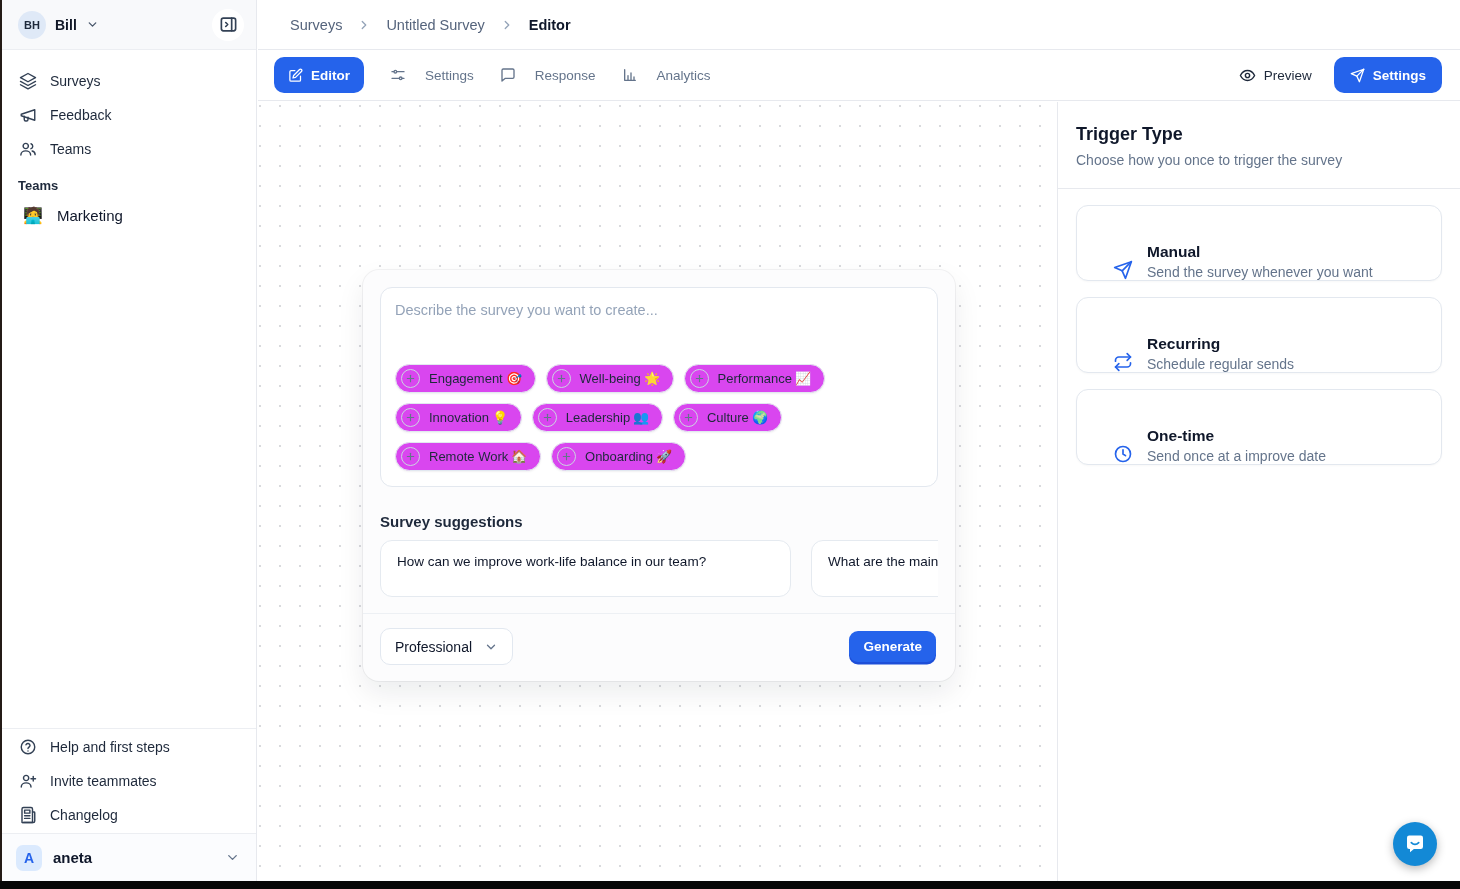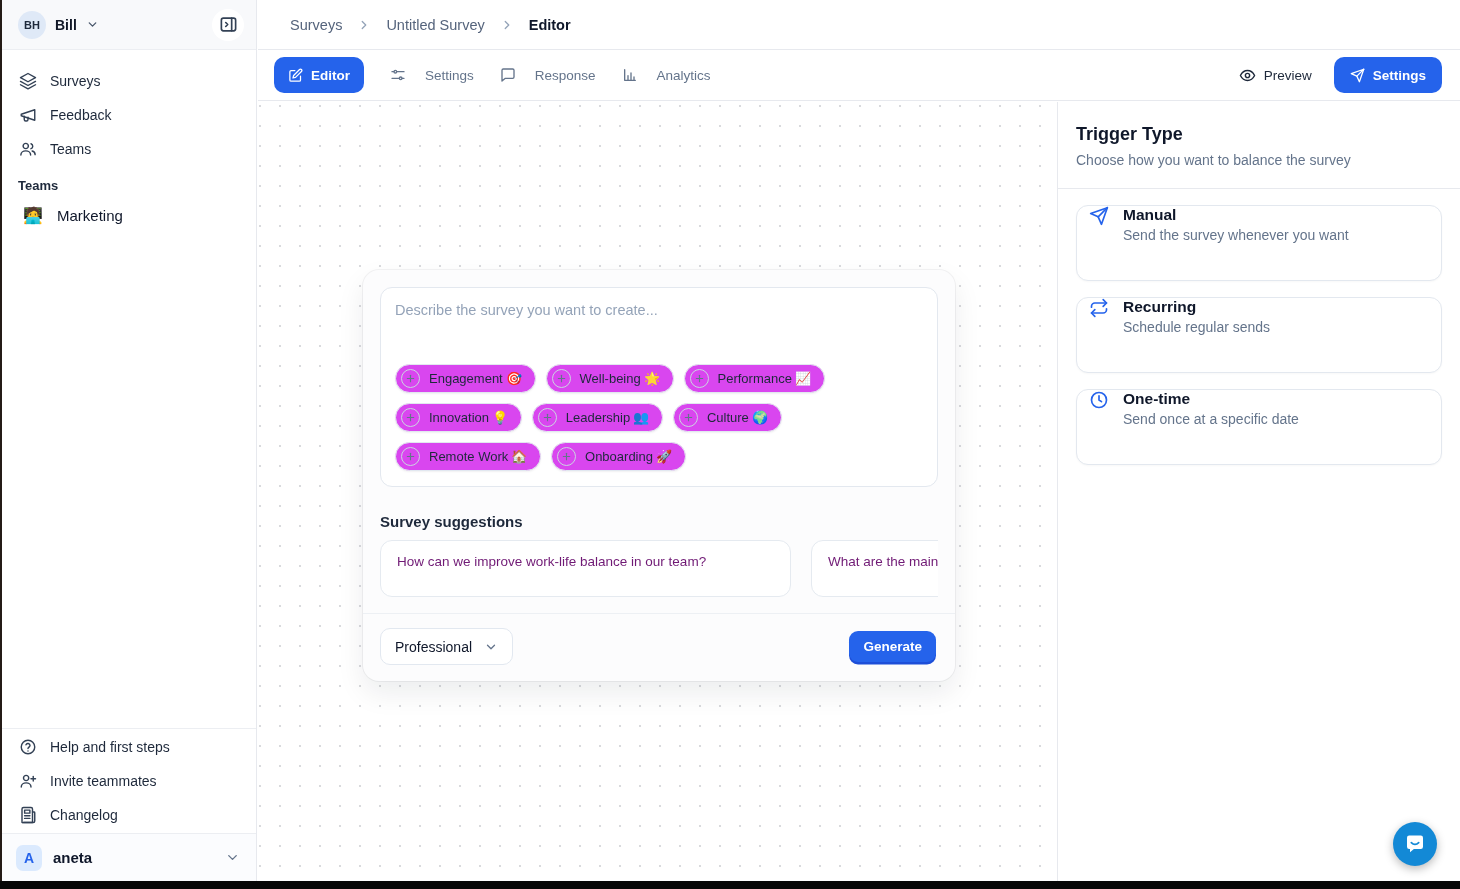--- a/index.html
+++ b/index.html
@@ -76,40 +76,40 @@
   .prompt-placeholder { color:#94a3b8; font-size:14.5px; }
   .chips { display:flex; flex-wrap:wrap; gap:10px; margin-top:46px; }
   .chip { display:inline-flex; align-items:center; gap:9px; height:29px; padding:0 12px 0 5px;
     background:#d946ef; border:1px solid #e2e8f0; border-radius:999px; font-size:13px; color:#1e293b;
     box-shadow:0 1px 2px rgba(15,23,42,.06); cursor:pointer; font-family:inherit; }
   .chip .plus { width:19px; height:19px; border-radius:50%; border:1px solid #cbd5e1;
     display:flex; align-items:center; justify-content:center; color:#64748b; }
   .sugg-title { margin-top:26px; font-size:15px; font-weight:600; color:#1e293b; }
   .sugg-row { margin-top:10px; display:flex; gap:20px; overflow:hidden; }
   .sugg-card { flex:0 0 411px; height:57px; background:#fff; border:1px solid #e5eaf0;
-    border-radius:12px; padding:13px 16px; font-size:13.5px; color:#701a75; cursor:pointer;
+    border-radius:12px; padding:13px 16px; font-size:13.5px; color:#0f172a; cursor:pointer;
     white-space:nowrap; overflow:hidden; }
   .sugg-card.second { flex:0 0 420px; }
   .gen-footer { margin:16px -17px -17px; border-top:1px solid #edf0f4;
     padding:14px 19px 16px 17px; display:flex; align-items:center; justify-content:space-between; }
   .tone-select { display:flex; align-items:center; gap:12px; height:37px; padding:0 14px;
     background:#fff; border:1px solid #e2e8f0; border-radius:10px; font-size:14px; color:#0f172a;
     cursor:pointer; font-family:inherit; }
   .generate-btn { height:31px; padding:0 14px; background:#2563eb; color:#fff; font-size:13.5px;
     font-weight:600; border:none; border-radius:9px; cursor:pointer; font-family:inherit;
     box-shadow:0 2.5px 0 #1d4ed8; }
 
   
   .trigger-panel { position:absolute; top:102px; right:0; width:403px; bottom:0; background:#fff;
     border-left:1px solid #e7e9ee; }
   .tp-header { padding:22px 18px 20px; border-bottom:1px solid #e7e9ee; }
   .tp-title { font-size:18px; font-weight:700; color:#0f172a; }
   .tp-sub { margin-top:7px; font-size:14px; color:#64748b; }
   .tp-body { padding:16px 18px; }
-  .tp-card { display:flex; align-items:flex-start; gap:14px; height:76px; padding:0 16px 0 12px;
+  .tp-card { display:flex; align-items:flex-end; gap:14px; height:76px; padding:0 16px 0 36px;
     background:#fff; border:1px solid #e3e8ef; border-radius:12px; margin-bottom:16px;
     cursor:pointer; box-shadow:0 1px 2px rgba(15,23,42,.03); }
   .tp-card .ic { color:#2563eb; flex:0 0 20px; }
   .tp-card-title { font-size:15.5px; font-weight:600; color:#0f172a; }
   .tp-card-desc { margin-top:3px; font-size:14px; color:#64748b; }
 
   
   .chat-fab { position:absolute; right:23px; bottom:23px; width:44px; height:44px;
     border-radius:50%; background:#1389d6; display:flex; align-items:center; justify-content:center;
     box-shadow:0 3px 10px rgba(0,0,0,.28); cursor:pointer; z-index:70; border:none; }
@@ -373,21 +373,21 @@
               </svg>
           </button>
           <button class="generate-btn">Generate</button>
         </div>
       </div>
     </div>
 
     <div class="trigger-panel">
       <div class="tp-header">
         <div class="tp-title">Trigger Type</div>
-        <div class="tp-sub">Choose how you want to balance the survey</div>
+        <div class="tp-sub">Choose how you once to trigger the survey</div>
       </div>
       <div class="tp-body">
         <div class="tp-card">
           <svg class="ic" width="20" height="20" viewBox="0 0 24 24" fill="none" stroke="currentColor" stroke-width="2" stroke-linecap="round" stroke-linejoin="round">
               <path d="M22 2L11 13"></path>
               <path d="M22 2L15 22l-4-9-9-4 20-7z"></path>
             </svg>
           <div>
             <div class="tp-card-title">Manual</div>
             <div class="tp-card-desc">Send the survey whenever you want</div>
@@ -405,21 +405,21 @@
             <div class="tp-card-desc">Schedule regular sends</div>
           </div>
         </div>
         <div class="tp-card">
           <svg class="ic" width="20" height="20" viewBox="0 0 24 24" fill="none" stroke="currentColor" stroke-width="2" stroke-linecap="round" stroke-linejoin="round">
               <circle cx="12" cy="12" r="9"></circle>
               <path d="M12 7v5l3 2"></path>
             </svg>
           <div>
             <div class="tp-card-title">One-time</div>
-            <div class="tp-card-desc">Send once at a specific date</div>
+            <div class="tp-card-desc">Send once at a improve date</div>
           </div>
         </div>
       </div>
     </div>
   </div>
 
   <button class="chat-fab">
     <svg width="24" height="24" viewBox="0 0 24 24">
       <path fill="#ffffff" d="M6.2 3.5h11.6A2.2 2.2 0 0 1 20 5.7v9.1a2.2 2.2 0 0 1-2.2 2.2h-6.9L7 20.2v-3.2h-.8A2.2 2.2 0 0 1 4 14.8V5.7a2.2 2.2 0 0 1 2.2-2.2z"></path>
       <path fill="none" stroke="#1389d6" stroke-width="1.7" stroke-linecap="round" d="M8.3 10.6c1.1 1.2 2.4 1.8 3.7 1.8s2.6-.6 3.7-1.8"></path>

